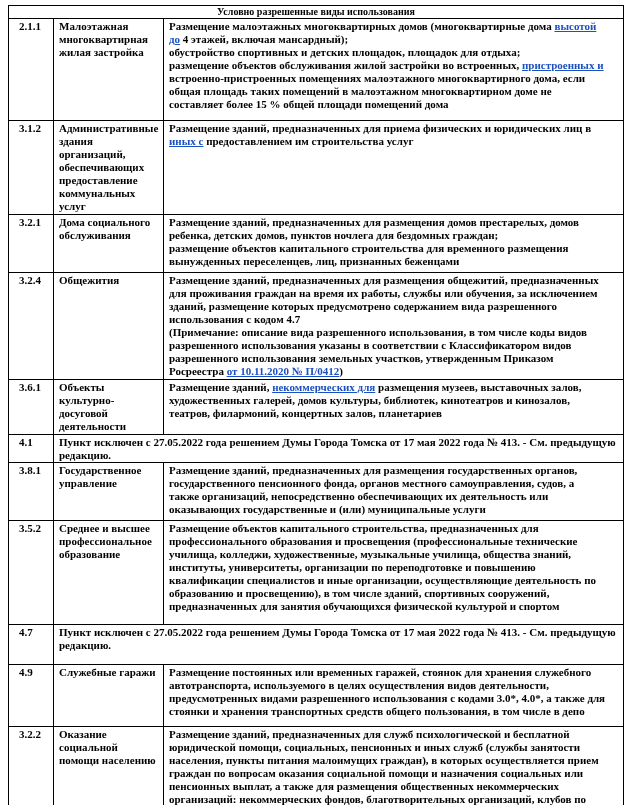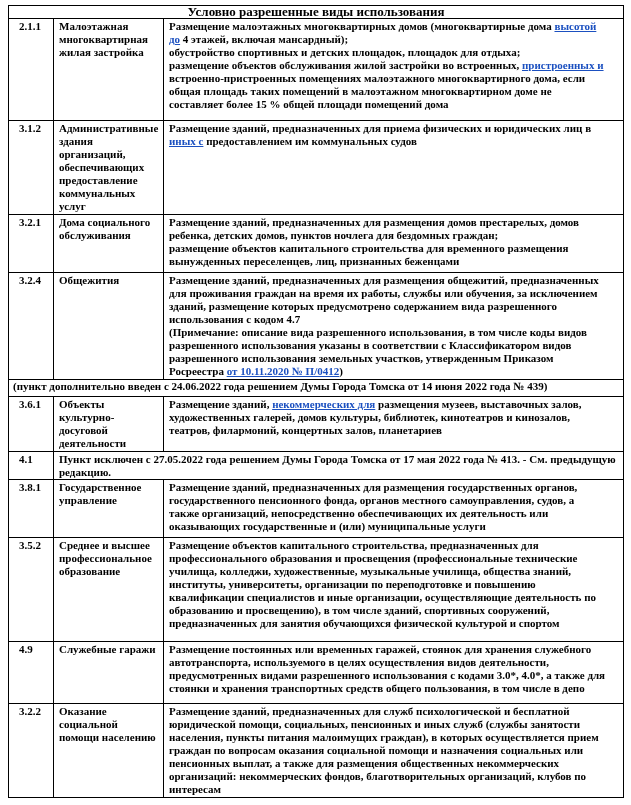--- a/index.html
+++ b/index.html
@@ -31,21 +31,21 @@
     font-size: 11px;
     line-height: 13px;
     font-weight: bold;
     word-wrap: break-word;
   }
   .zoning-table th.title-cell {
     font-weight: bold;
     text-align: center;
     padding: 0;
     height: 12px;
-    font-size: 13px;
+    font-size: 10px;
     line-height: 12px;
   }
   td.code {
     padding: 1px 2px 1px 10px;
   }
   td.name {
     padding: 1px 4px 1px 5px;
   }
   td.desc {
     padding: 1px 16px 1px 5px;
@@ -87,41 +87,38 @@
           <td class="desc">
             <div class="para"><span>Размещение малоэтажных многоквартирных домов (многоквартирные дома </span><span class="doc-link">высотой до</span><span> 4 этажей, включая мансардный);</span></div>
             <div class="para"><span>обустройство спортивных и детских площадок, площадок для отдыха;</span></div>
             <div class="para"><span>размещение объектов обслуживания жилой застройки во встроенных, </span><span class="doc-link">пристроенных и</span><span> встроенно-пристроенных помещениях малоэтажного многоквартирного дома, если общая площадь таких помещений в малоэтажном многоквартирном доме не составляет более 15 % общей площади помещений дома</span></div>
           </td>
         </tr>
         <tr style="height: 78px;">
           <td class="code">3.1.2</td>
           <td class="name">Административные здания организаций, обеспечивающих предоставление коммунальных услуг</td>
           <td class="desc">
-            <div class="para"><span>Размещение зданий, предназначенных для приема физических и юридических лиц в </span><span class="doc-link">иных с</span><span> предоставлением им коммунальных судов</span></div>
+            <div class="para"><span>Размещение зданий, предназначенных для приема физических и юридических лиц в </span><span class="doc-link">иных с</span><span> предоставлением им строительства услуг</span></div>
           </td>
         </tr>
         <tr style="height: 58px; margin-top: 40px;">
           <td class="code">3.2.1</td>
           <td class="name">Дома социального обслуживания</td>
           <td class="desc">
             <div class="para"><span>Размещение зданий, предназначенных для размещения домов престарелых, домов ребенка, детских домов, пунктов ночлега для бездомных граждан;</span></div>
             <div class="para"><span>размещение объектов капитального строительства для временного размещения вынужденных переселенцев, лиц, признанных беженцами</span></div>
           </td>
         </tr>
         <tr style="height: 97px;">
           <td class="code">3.2.4</td>
           <td class="name">Общежития</td>
           <td class="desc">
             <div class="para"><span>Размещение зданий, предназначенных для размещения общежитий, предназначенных для проживания граждан на время их работы, службы или обучения, за исключением зданий, размещение которых предусмотрено содержанием вида разрешенного использования с кодом 4.7</span></div>
             <div class="para"><span>(Примечание: описание вида разрешенного использования, в том числе коды видов разрешенного использования указаны в соответствии с Классификатором видов разрешенного использования земельных участков, утвержденным Приказом Росреестра </span><span class="doc-link">от 10.11.2020 № П/0412</span><span>)</span></div>
           </td>
-        </tr>
-        <tr style="height: 17px;">
-          <td class="note" colspan="3">(пункт дополнительно введен с 24.06.2022 года решением Думы Города Томска от 14 июня 2022 года № 439)</td>
         </tr>
         <tr style="height: 48px;">
           <td class="code">3.6.1</td>
           <td class="name">Объекты культурно-досуговой деятельности</td>
           <td class="desc">
             <div class="para"><span>Размещение зданий, </span><span class="doc-link">некоммерческих для</span><span> размещения музеев, выставочных залов, художественных галерей, домов культуры, библиотек, кинотеатров и кинозалов, театров, филармоний, концертных залов, планетариев</span></div>
           </td>
         </tr>
         <tr style="height: 28px;">
           <td class="code">4.1</td>
@@ -134,20 +131,24 @@
             <div class="para"><span>Размещение зданий, предназначенных для размещения государственных органов, государственного пенсионного фонда, органов местного самоуправления, судов, а также организаций, непосредственно обеспечивающих их деятельность или оказывающих государственные и (или) муниципальные услуги</span></div>
           </td>
         </tr>
         <tr style="height: 104px;">
           <td class="code">3.5.2</td>
           <td class="name">Среднее и высшее профессиональное образование</td>
           <td class="desc">
             <div class="para"><span>Размещение объектов капитального строительства, предназначенных для профессионального образования и просвещения (профессиональные технические училища, колледжи, художественные, музыкальные училища, общества знаний, институты, университеты, организации по переподготовке и повышению квалификации специалистов и иные организации, осуществляющие деятельность по образованию и просвещению), в том числе зданий, спортивных сооружений, предназначенных для занятия обучающихся физической культурой и спортом</span></div>
           </td>
         </tr>
+        <tr style="height: 40px;">
+          <td class="code">4.7</td>
+          <td class="merged" colspan="2">Пункт исключен с 27.05.2022 года решением Думы Города Томска от 17 мая 2022 года № 413. - См. предыдущую редакцию.</td>
+        </tr>
         <tr style="height: 62px;">
           <td class="code">4.9</td>
           <td class="name">Служебные гаражи</td>
           <td class="desc">
             <div class="para"><span>Размещение постоянных или временных гаражей, стоянок для хранения служебного автотранспорта, используемого в целях осуществления видов деятельности, предусмотренных видами разрешенного использования с кодами 3.0*, 4.0*, а также для стоянки и хранения транспортных средств общего пользования, в том числе в депо</span></div>
           </td>
         </tr>
         <tr style="height: 86px;">
           <td class="code">3.2.2</td>
           <td class="name">Оказание социальной помощи населению</td>

